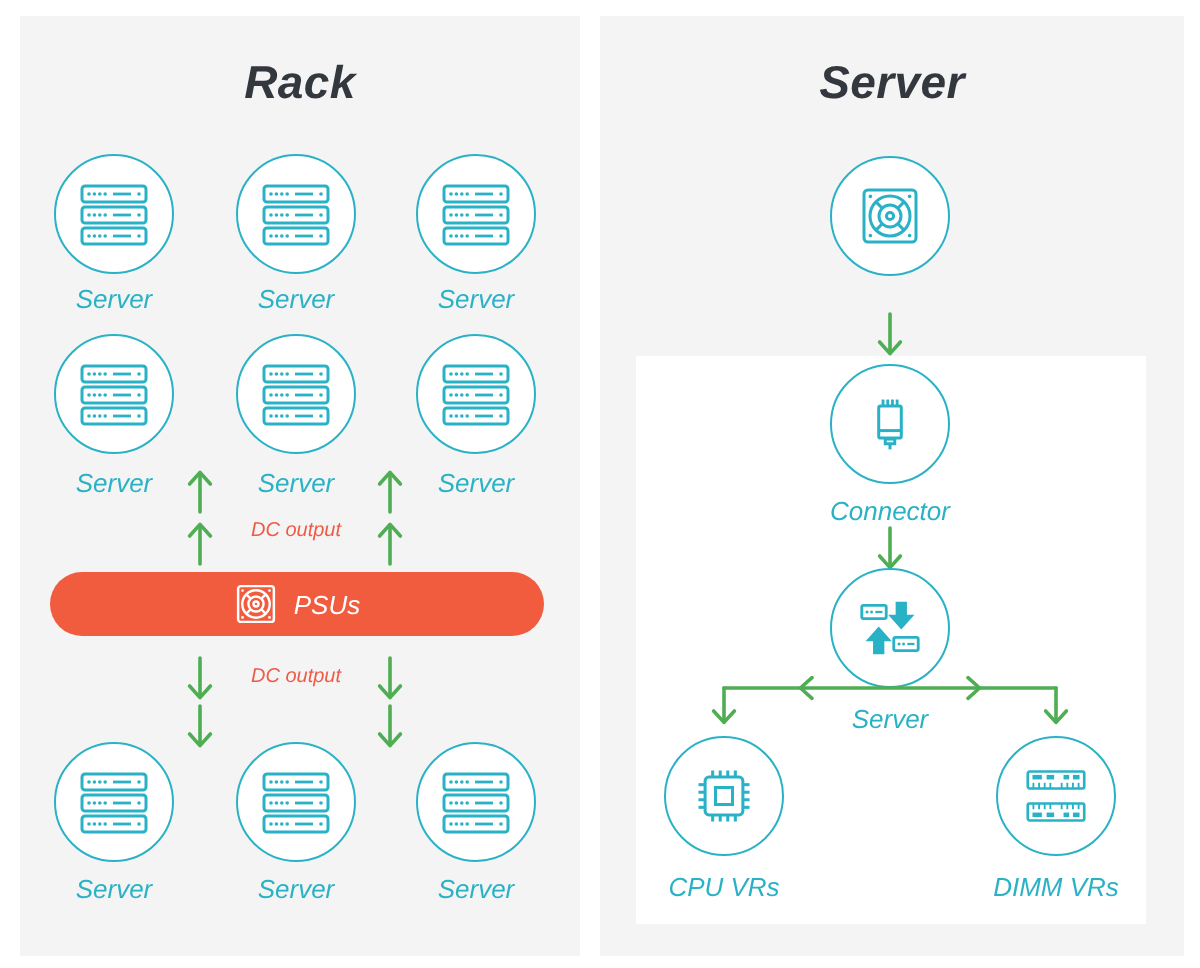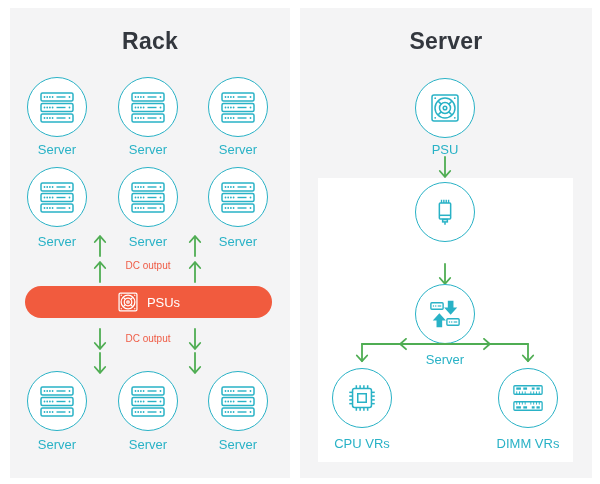--- a/index.html
+++ b/index.html
@@ -1,18 +1,18 @@
 <!DOCTYPE html>
 <html><head>
 <meta charset="utf-8">
 <style>
   * { margin:0; padding:0; box-sizing:border-box; }
   html,body { width:600px; height:484px; background:#ffffff; overflow:hidden;
     font-family:"Liberation Sans","DejaVu Sans",sans-serif; }
-  .stage { position:relative; width:600px; height:484px; background:#ffffff; }
+  .stage { position:relative; width:600px; height:484px; background:#ffffff;font-style:italic; }
 
   .card { position:absolute; top:8px; height:470px; background:#f4f4f5; }
   .card.left  { left:10px;  width:280px; }
   .card.right { left:300px; width:292px; }
 
   .panel-title { position:absolute; top:20px; left:0; width:100%;
     text-align:center; font-size:23px; font-weight:bold; color:#33373e;
     letter-spacing:0.2px; }
 
   .node { position:absolute; width:60px; height:60px; border-radius:50%;
@@ -445,21 +445,20 @@
       <line x1="22.8" y1="22.8" x2="19.6" y2="19.6"></line>
     </g>
     <g fill="#29b2c6">
       <circle cx="6.2" cy="6.2" r="0.9"></circle>
             <circle cx="25.8" cy="6.2" r="0.9"></circle>
       <circle cx="6.2" cy="25.8" r="0.9"></circle>
             <circle cx="25.8" cy="25.8" r="0.9"></circle>
     </g>
   </svg>
 </div>
-    <div class="node-label" style="left:95px;top:134px">PSU</div>
     <div class="arrow" style="left:137px;top:148px">
   <svg width="16" height="24" viewBox="0 0 16 24">
     <g fill="none" stroke="#4fad53" stroke-width="1.8" stroke-linecap="round" stroke-linejoin="round">
       <line x1="8" y1="1" x2="8" y2="20.5"></line>
       <polyline points="2.8,15 8,20.8 13.2,15"></polyline>
     </g>
   </svg>
 </div>
 
     <div class="vr-box"></div>
@@ -473,20 +472,21 @@
           <line x1="16" y1="27.5" x2="16" y2="30.5"></line>
         </g>
         <g stroke="#29b2c6" stroke-width="1.5">
           <line x1="12.3" y1="4" x2="12.3" y2="7.5"></line>
           <line x1="14.8" y1="4" x2="14.8" y2="7.5"></line>
           <line x1="17.3" y1="4" x2="17.3" y2="7.5"></line>
           <line x1="19.8" y1="4" x2="19.8" y2="7.5"></line>
         </g>
       </svg>
     </div>
+    <div class="node-label" style="left:95px;top:240px">Connector</div>
     <div class="arrow" style="left:137px;top:255px">
   <svg width="16" height="24" viewBox="0 0 16 24">
     <g fill="none" stroke="#4fad53" stroke-width="1.8" stroke-linecap="round" stroke-linejoin="round">
       <line x1="8" y1="1" x2="8" y2="20.5"></line>
       <polyline points="2.8,15 8,20.8 13.2,15"></polyline>
     </g>
   </svg>
 </div>
 
     <div class="node" style="left:115px;top:276px">

